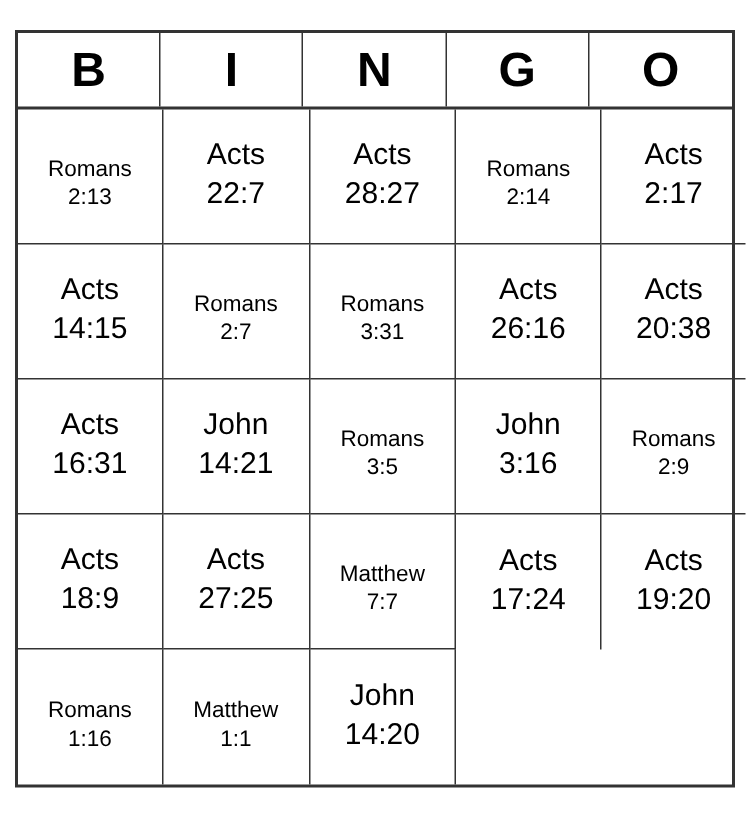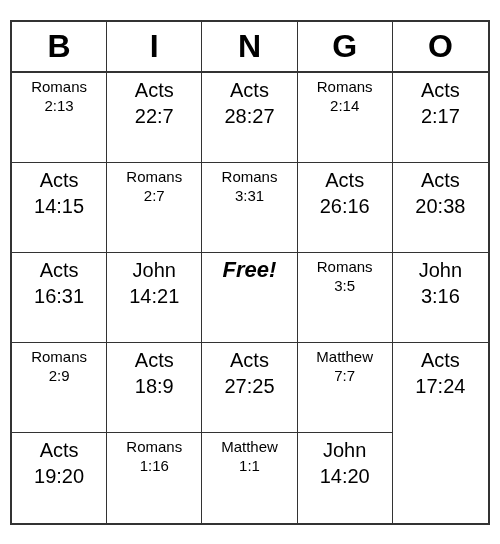--- a/index.html
+++ b/index.html
@@ -44,25 +44,25 @@
 
     .bingo-grid {
       display: grid;
       grid-template-columns: repeat(5, 1fr);
     }
 
     .bingo-cell {
       border-right: 1px solid #333;
       border-bottom: 1px solid #333;
       display: flex;
-      align-items: flex-start;
+      align-items: flex-end;
       justify-content: center;
       text-align: center;
       height: 90px;
-      padding: 4px;
+      padding: 20px;
     }
 
     .bingo-cell:nth-child(5n) {
       border-right: none;
     }
 
     .bingo-grid .bingo-cell:nth-last-child(-n+5) {
       border-bottom: none;
     }
 
@@ -125,23 +125,20 @@
       <div class="bingo-cell">
         <span class="cell-text large">Acts<br>20:38</span>
       </div>
       <div class="bingo-cell">
         <span class="cell-text large">Acts<br>16:31</span>
       </div>
       <div class="bingo-cell">
         <span class="cell-text large">John<br>14:21</span>
       </div>
       <div class="bingo-cell">
-        <span class="free-cell">Free!</span>
-      </div>
-      <div class="bingo-cell">
         <span class="cell-text">Romans<br>3:5</span>
       </div>
       <div class="bingo-cell">
         <span class="cell-text large">John<br>3:16</span>
       </div>
       <div class="bingo-cell">
         <span class="cell-text">Romans<br>2:9</span>
       </div>
       <div class="bingo-cell">
         <span class="cell-text large">Acts<br>18:9</span>

